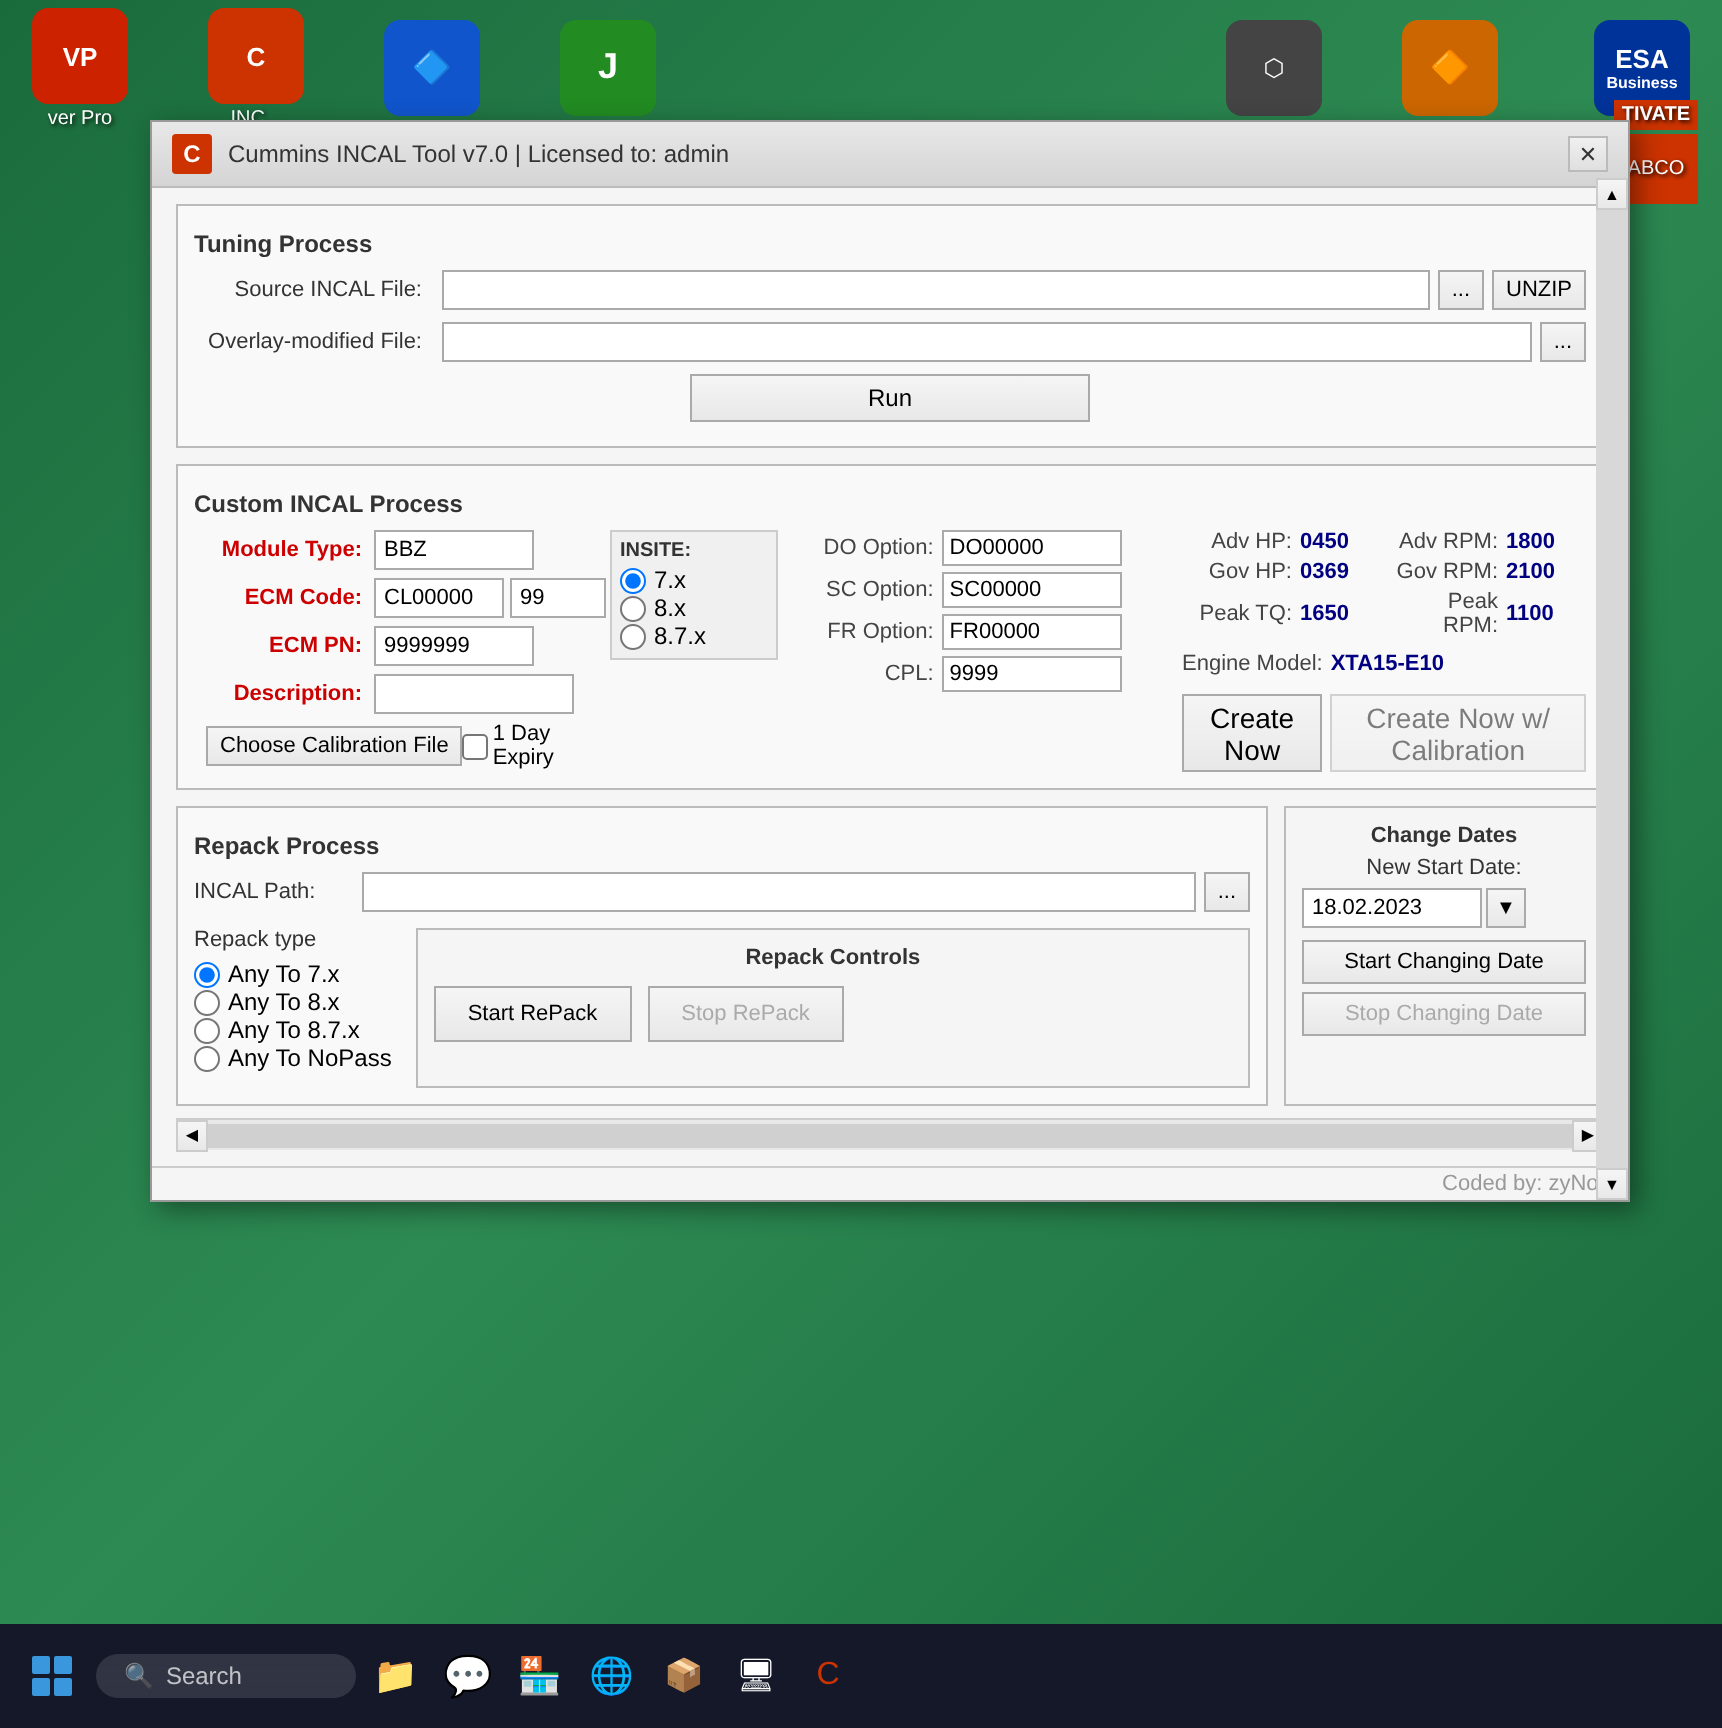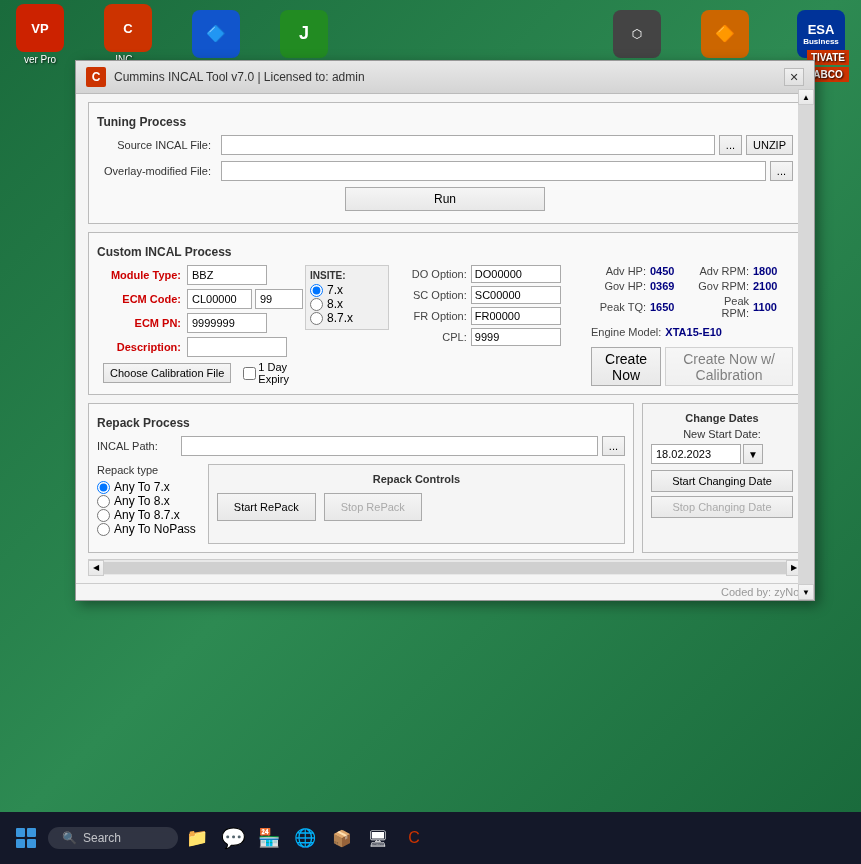--- a/index.html
+++ b/index.html
@@ -656,21 +656,21 @@
         <span style="font-size:13px; font-weight:900;">ESA</span>
         <span style="font-size:8px;">Business</span>
       </div>
       <span class="desktop-icon-label"></span>
     </div>
   </div>
 
   <div style="position:absolute; top:50px; right:12px; display:flex; flex-direction:column; gap:4px;">
     <div style="color:white; font-size:10px; text-shadow: 1px 1px 2px black; text-align:center;">
       <div style="background: #cc3300; padding:2px 4px; margin-bottom:2px; font-weight:bold;">TIVATE</div>
-      <div style="background: #cc3300; padding:2px 4px; font-weight:bold;">ABCO</div>
+      <div style="background: #cc3300; padding:12px 4px; font-weight:normal;">ABCO</div>
     </div>
   </div>
 
   <div class="dialog-window">
 
     <div class="dialog-titlebar">
       <div class="dialog-title-left">
         <div class="dialog-title-icon">C</div>
         <span class="dialog-title-text">Cummins INCAL Tool v7.0 | Licensed to: admin</span>
       </div>
@@ -716,21 +716,21 @@
               <input class="module-input" type="text" style="width: 48px; margin-left: 3px;" value="99">
             </div>
             <div class="module-row">
               <span class="module-label">ECM PN:</span>
               <input class="module-input" type="text" style="width: 80px;" value="9999999">
             </div>
             <div class="module-row">
               <span class="module-label">Description:</span>
               <input class="module-input" type="text" style="width: 100px;" value="">
             </div>
-            <div style="display:flex; align-items:center; gap:12px; margin-top:4px; margin-left:6px;">
+            <div style="display:flex; align-items:center; gap:0; margin-top:4px; margin-left:6px;">
               <button class="btn-small">Choose Calibration File</button>
               <label style="font-size:11px; display:flex; align-items:center; gap:2px;">
                 <input type="checkbox" style="">
                 <span>1 Day Expiry</span>
               </label>
             </div>
           </div>
 
           <div class="col-insite">
             <div class="insite-border">

